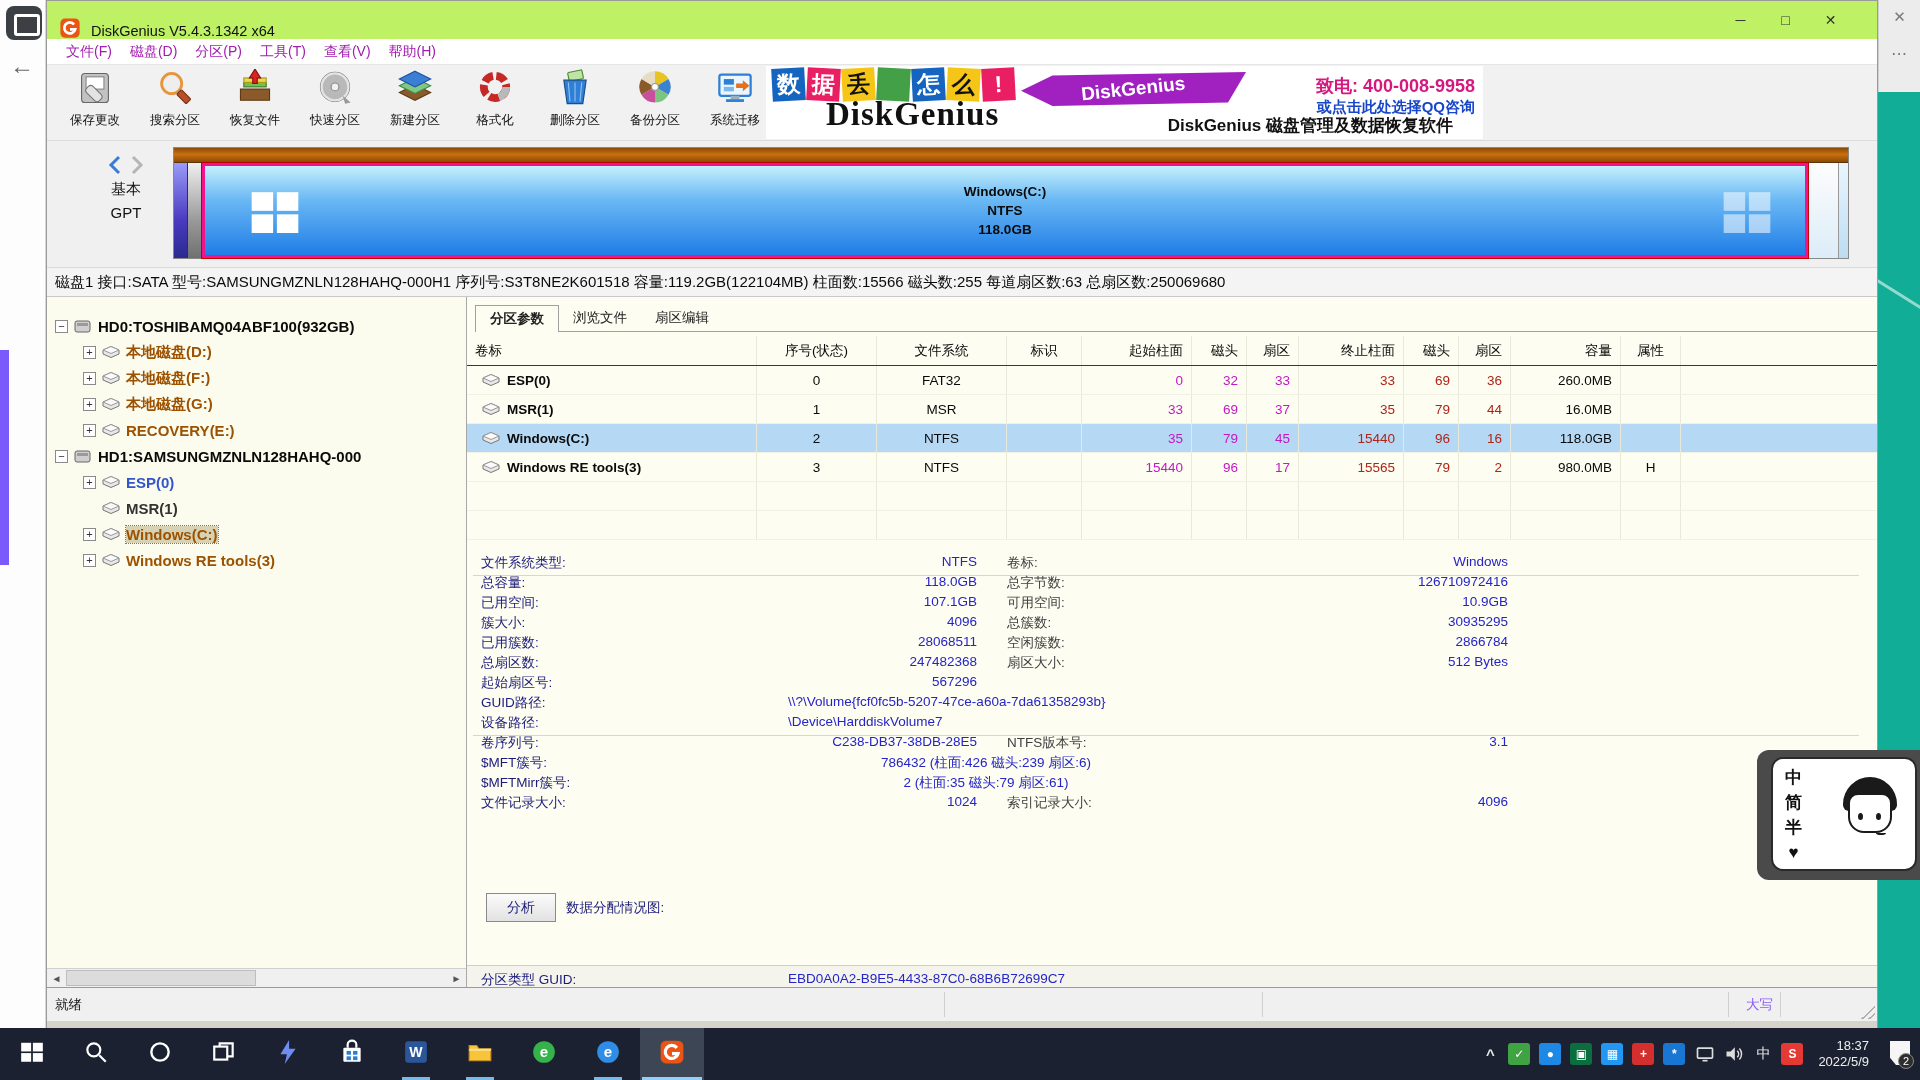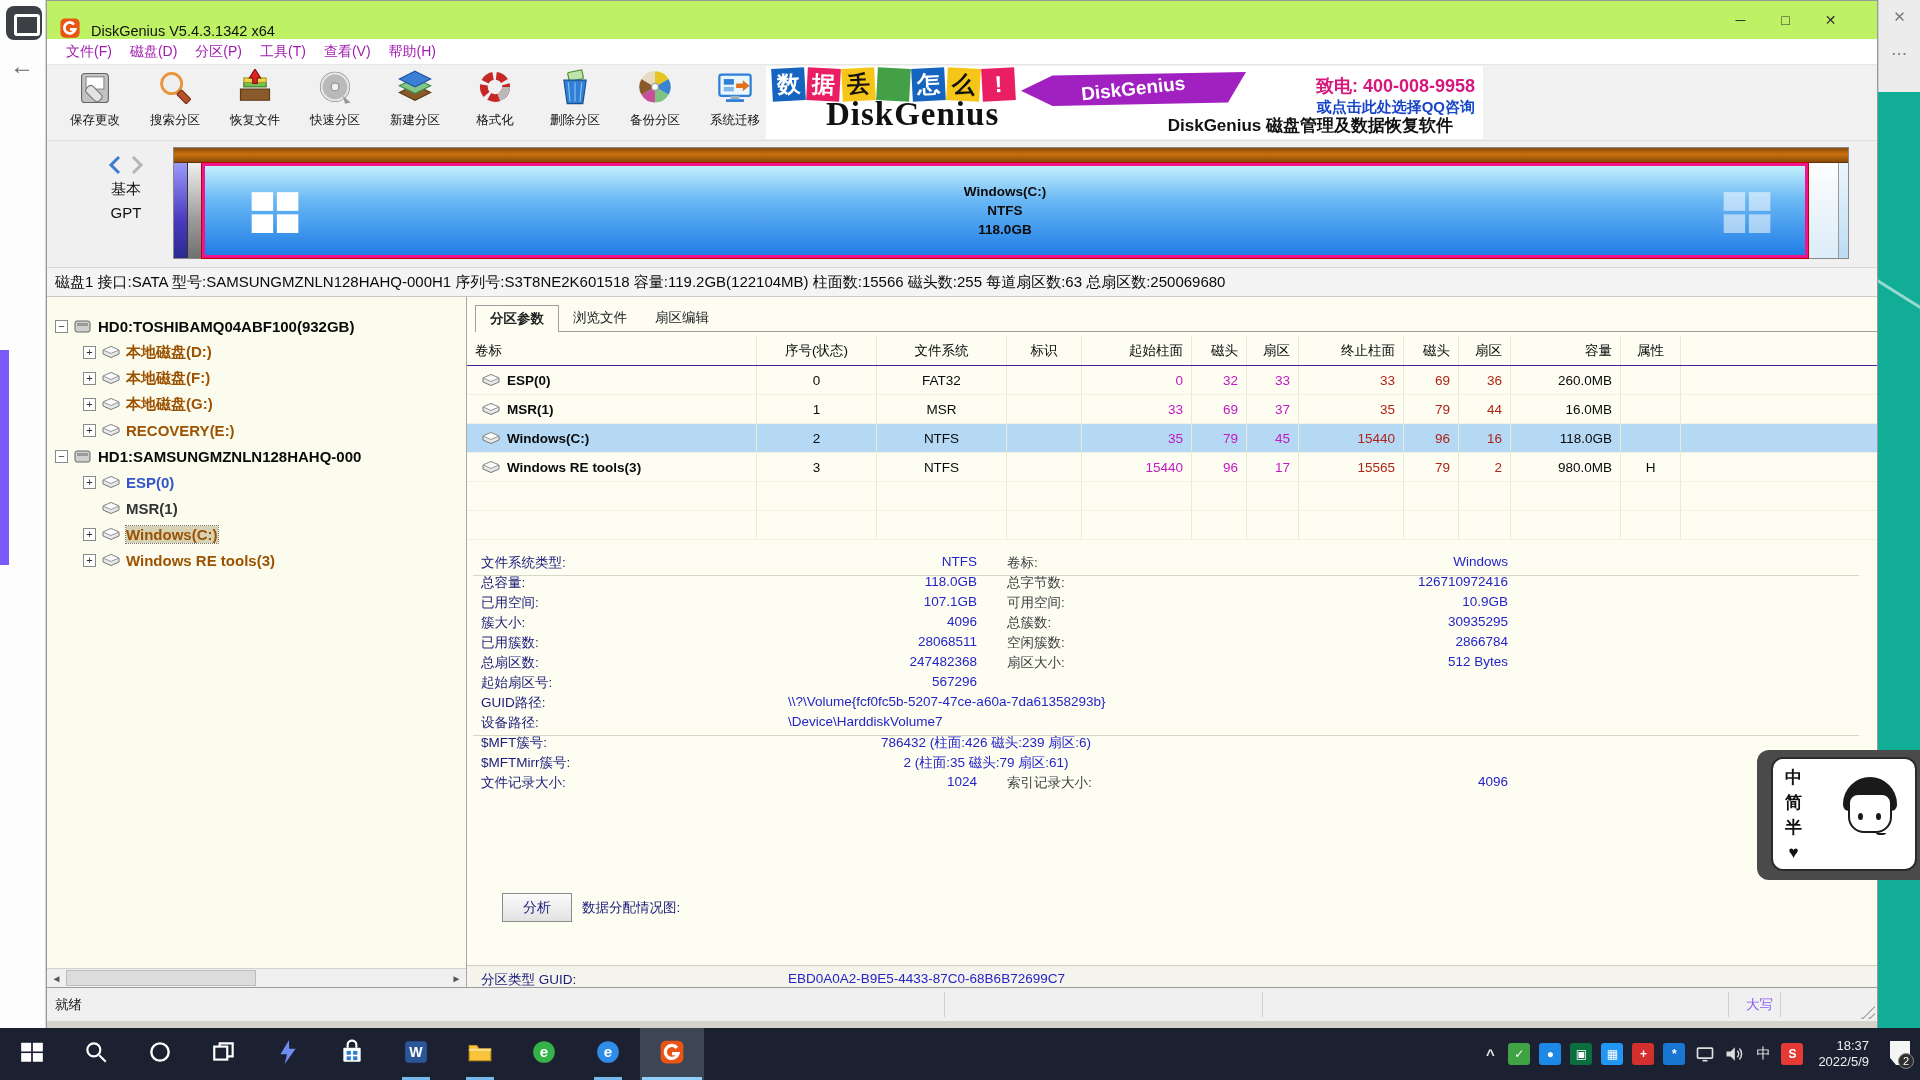--- a/index.html
+++ b/index.html
@@ -104,21 +104,21 @@
   #details { margin-top:14px; position:relative; }
   .drow { position:relative; height:20px; }
   .dlab { position:absolute; left:14px; top:0; font-size:13.5px; color:#1b1b7a; }
   .dval { position:absolute; left:14px; width:496px; top:0; text-align:right; font-size:13.5px; color:#2424c8; }
   .dval.wideleft { left:321px; width:auto; text-align:left; }
   .dval.mid { left:14px; width:1010px; text-align:center; }
   .dlab2 { position:absolute; left:540px; top:0; font-size:13.5px; color:#404040; }
   .dval2 { position:absolute; left:541px; width:500px; top:0; text-align:right; font-size:13.5px; color:#2424c8; }
   .dsep { position:absolute; left:6px; right:18px; bottom:-2px; border-bottom:1px solid #d8d8c8; }
 
-  #analyze-row { position:absolute; left:16px; top:596px; display:flex; align-items:center; }
+  #analyze-row { position:absolute; left:0; top:596px; display:flex; align-items:center; }
   #analyze-btn { margin-left:19px; width:70px; height:29px; background:linear-gradient(180deg,#fbfbfb,#e2e2e2); border:1px solid #8a8a8a; font-size:14px; color:#1b1b7a; font-family:inherit; }
   #alloc-lbl { margin-left:10px; font-size:13.5px; color:#1b1b7a; }
 
   #clip-sep { position:absolute; left:0; right:0; top:668px; border-top:1px solid #cfcfbf; background:#f4f4ec; height:22px; }
   #clip-line { position:absolute; left:0; top:672px; height:18px; width:100%; }
   #clip-line .dlab { top:2px; }
   #clip-line .cval { position:absolute; left:321px; top:2px; font-size:13.5px; color:#2424c8; }
 
   #statusbar { position:relative; height:34px; background:#f0f0f0; border-top:1px solid #9a9a9a; }
   #statusbar .ready { position:absolute; left:8px; top:8px; font-size:13.5px; color:#111; }
@@ -619,20 +619,26 @@
               <span class="dval">567296</span>
             </div>
             <div class="drow">
               <span class="dlab">GUID路径:</span>
               <span class="dval wideleft">\\?\Volume{fcf0fc5b-5207-47ce-a60a-7da61358293b}</span>
             </div>
             <div class="drow">
               <span class="dlab">设备路径:</span>
               <span class="dval wideleft">\Device\HarddiskVolume7</span>
               <span class="dsep"></span>
+            </div>
+            <div class="drow">
+              <span class="dlab">卷序列号:</span>
+              <span class="dval">C238-DB37-38DB-28E5</span>
+              <span class="dlab2">NTFS版本号:</span>
+              <span class="dval2">3.1</span>
             </div>
             <div class="drow">
               <span class="dlab">$MFT簇号:</span>
               <span class="dval mid">786432 (柱面:426 磁头:239 扇区:6)</span>
             </div>
             <div class="drow">
               <span class="dlab">$MFTMirr簇号:</span>
               <span class="dval mid">2 (柱面:35 磁头:79 扇区:61)</span>
             </div>
             <div class="drow">

